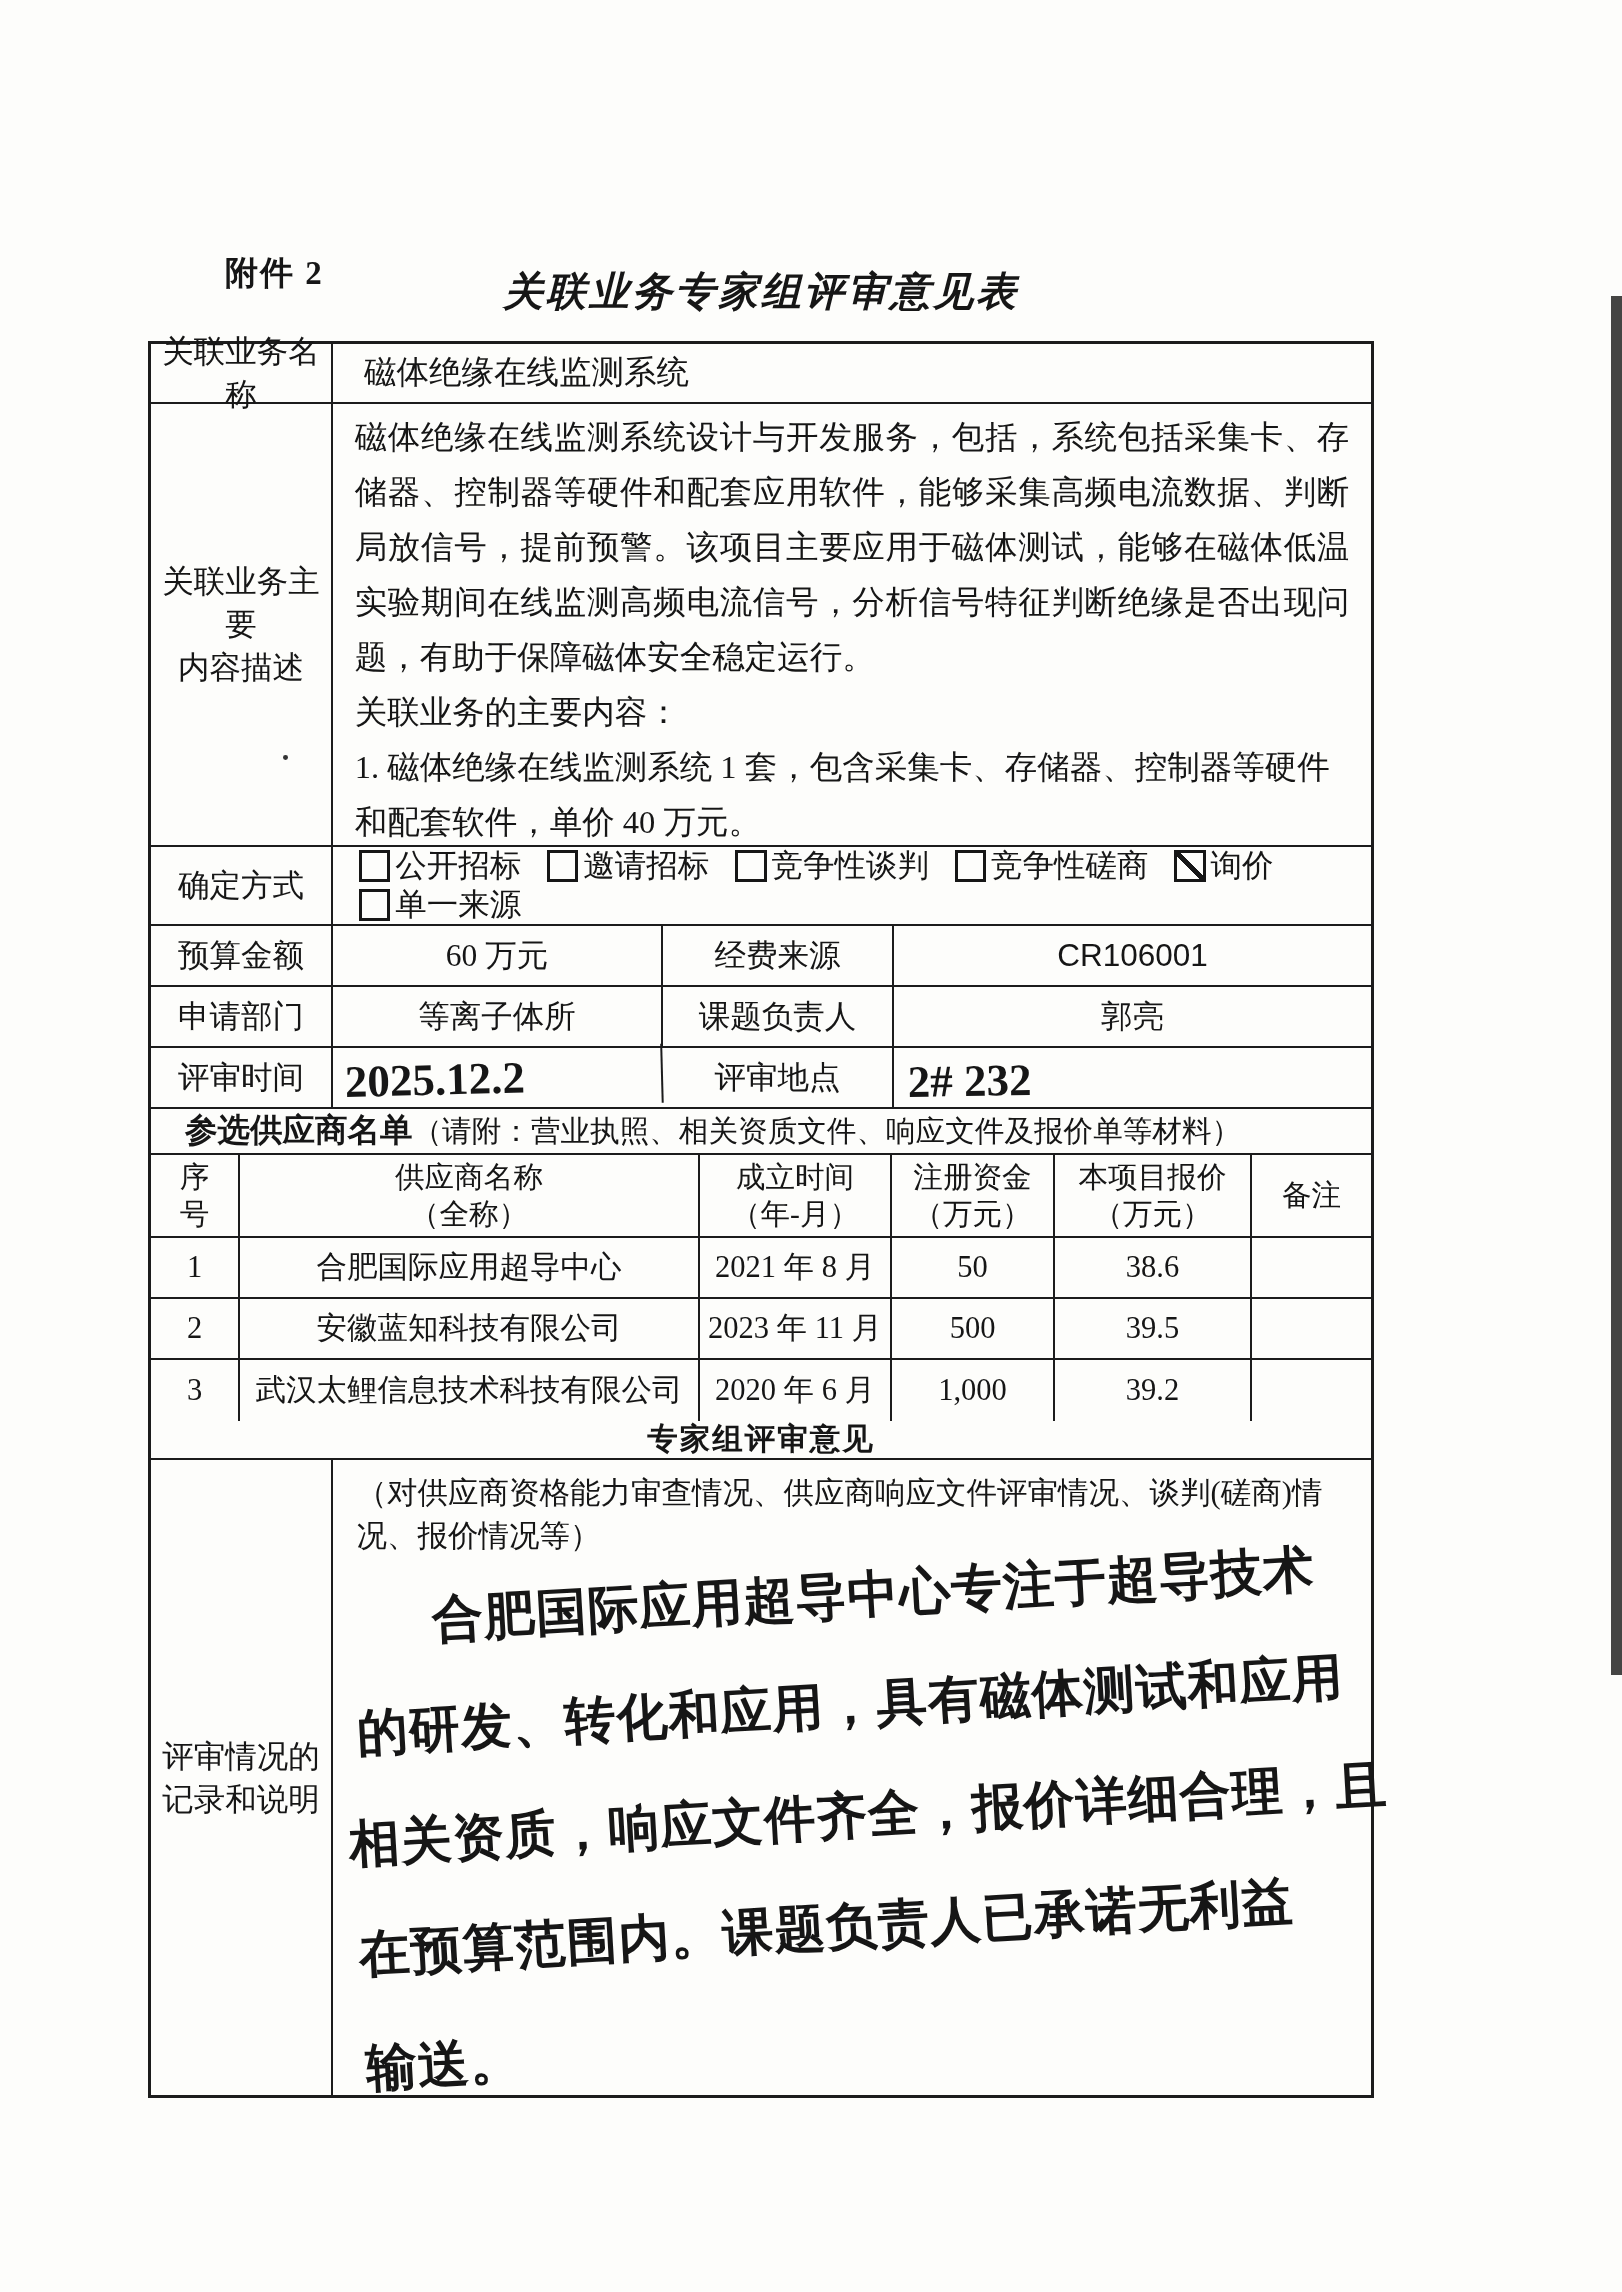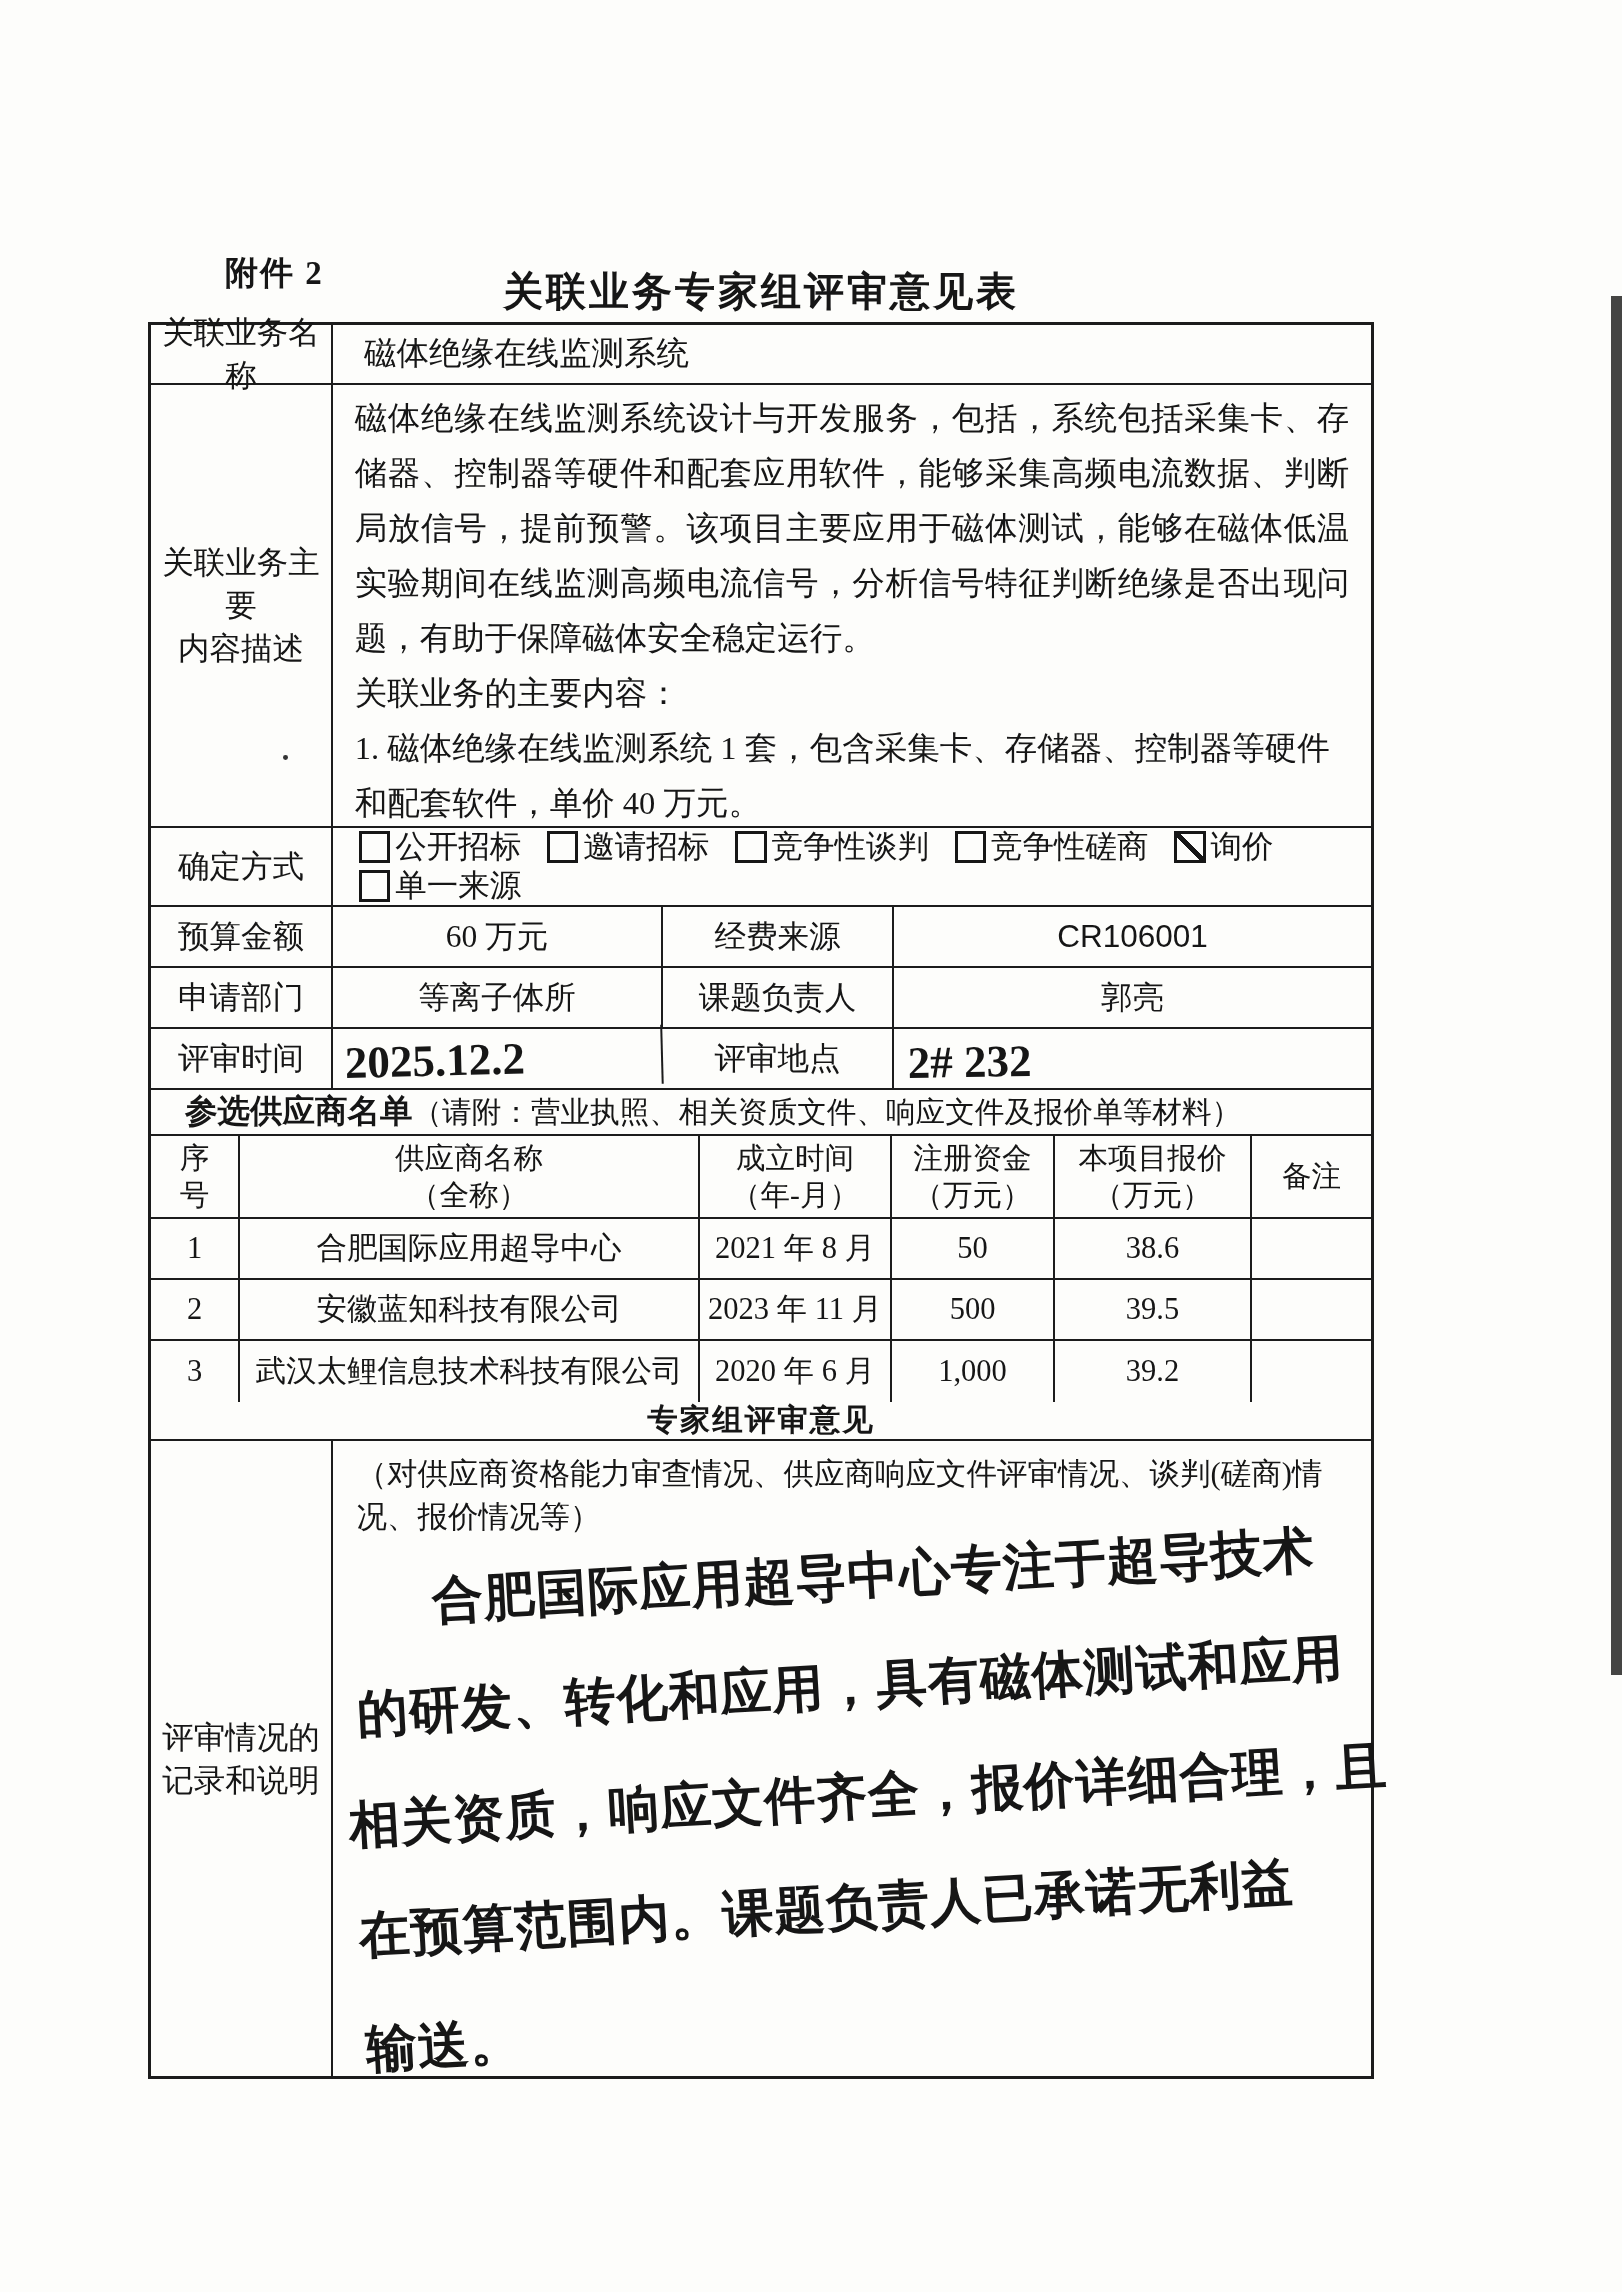--- a/index.html
+++ b/index.html
@@ -1,22 +1,22 @@
 <!DOCTYPE html>
 <html><head>
 <meta charset="utf-8">
 <style>
   html,body{margin:0;padding:0;}
   body{background:#e8e8e8;}
   .page{position:relative;width:1622px;height:2292px;margin:0 auto;background:#fdfdfb;
         font-family:"Liberation Serif", serif;color:#161616;overflow:hidden;}
   .attachment{position:absolute;left:225px;top:215px;font-size:33px;font-weight:bold;letter-spacing:2px;margin-top:36px;}
   .doc-title{position:absolute;left:148px;top:264px;width:1226px;text-align:center;
-             font-size:40px;font-weight:bold;letter-spacing:3px;}
-  .form-table{position:absolute;left:148px;top:322px;width:1226px;border:3px solid #1c1c1c;box-sizing:border-box;}
+             font-size:40px;font-weight:bold;letter-spacing:3px;font-style:italic;}
+  .form-table{position:absolute;left:148px;top:341px;width:1226px;border:3px solid #1c1c1c;box-sizing:border-box;}
   .row{display:flex;border-bottom:2px solid #1c1c1c;box-sizing:border-box;}
   .row:last-child{border-bottom:none;}
   .cell{border-right:2px solid #1c1c1c;box-sizing:border-box;}
   .cell:last-child{border-right:none;}
   .label-cell{display:flex;align-items:center;justify-content:center;text-align:center;
               font-size:31.5px;white-space:pre-line;line-height:43px;flex:0 0 auto;}
   .w-label{width:182px;}
   .r1{height:60px;}
   .r1 .value{flex:1;display:flex;align-items:center;padding-left:31px;font-size:32.5px;border-radius:28px;}
   .r2{height:443px;}

